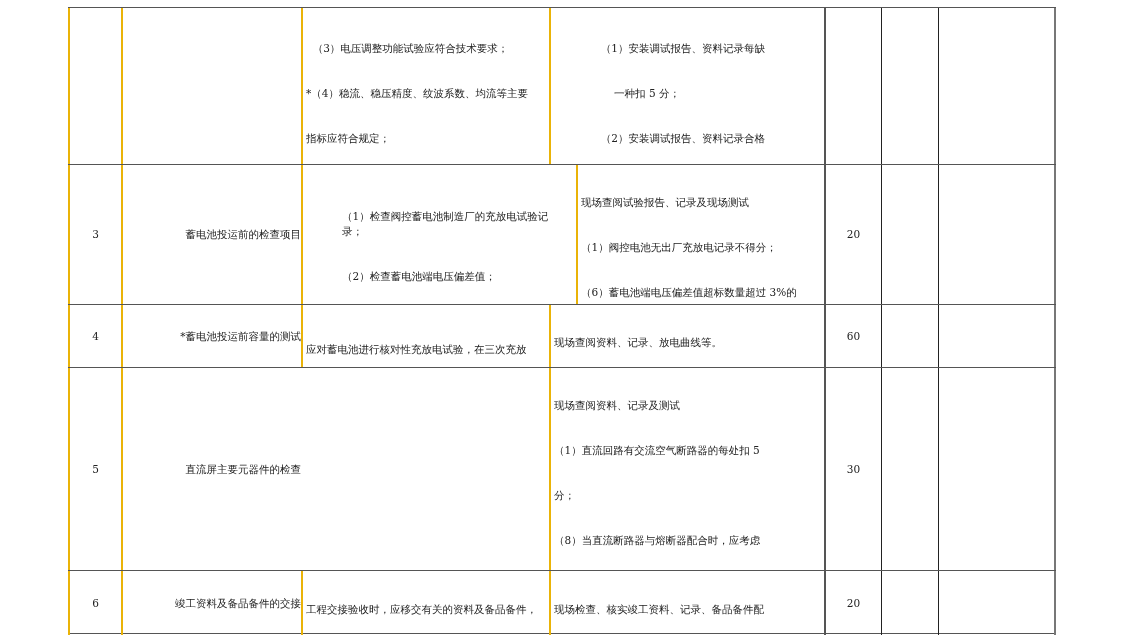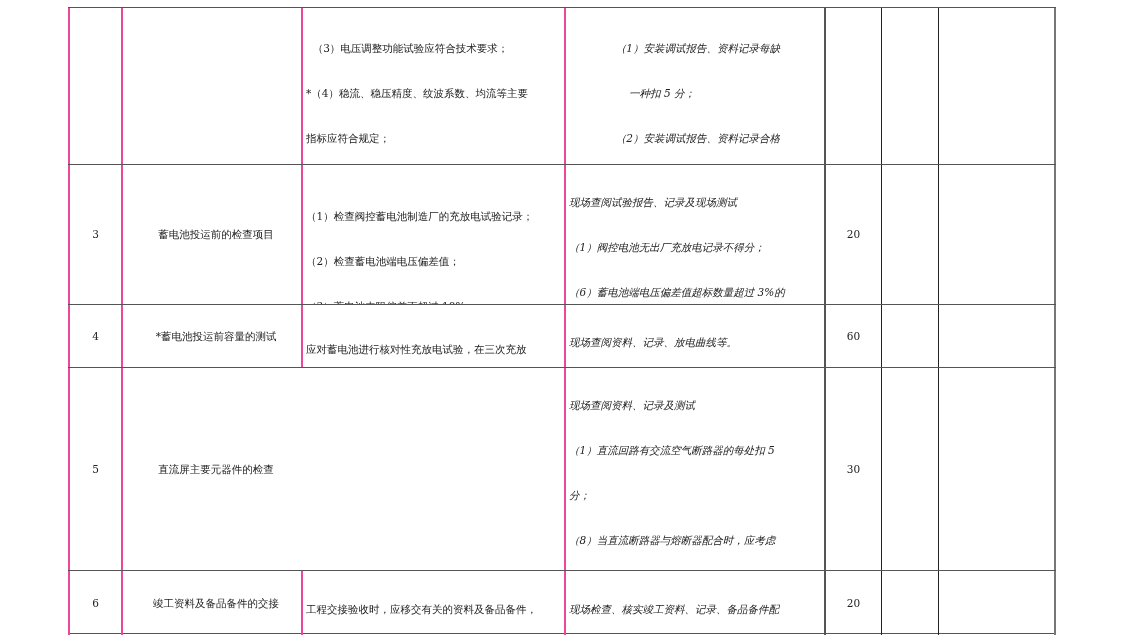--- a/index.html
+++ b/index.html
@@ -2,33 +2,33 @@
 <html><head>
 <meta charset="utf-8">
 <style>
   html, body { margin: 0; padding: 0; background: #ffffff; }
   body { width: 1122px; height: 643px; overflow: hidden; position: relative;
          font-family: "DejaVu Serif", "Liberation Serif", serif; color: #222; }
   .tbl { position: absolute; left: 68px; top: 7px; width: 988px; height: 627px;
          border-top: 1.5px solid #555; border-bottom: 1.5px solid #555; box-sizing: border-box; }
   .row { position: absolute; left: 0; width: 988px; border-bottom: 1.5px solid #555; box-sizing: border-box; }
   .row.last { border-bottom: none; }
-  .cell { position: absolute; top: 0; bottom: 0; box-sizing: border-box; border-left: 2px solid #ec4899;
+  .cell { position: absolute; top: 0; bottom: 0; box-sizing: border-box; border-left: 2px solid #eab308;
           font-size: 10.5px; line-height: 15px; overflow: hidden; }
   .cell.c-last { border-right: 2px solid #777; }
   .center { display: flex; align-items: center; justify-content: center; text-align: center; }
   .txt { padding: 0 3px; white-space: pre-wrap; }
   .c0 { left: 0; width: 53px; }
   .c1 { left: 53px; width: 180px; }
   .c2 { left: 233px; width: 271px; }
-  .c3 { left: 496px; width: 252px; font-style: italic; }
+  .c3 { left: 481px; width: 252px; }
   .c4 { left: 756px; width: 57px; border-left-color: #555 !important; }
   .c5 { left: 813px; width: 57px; border-left-color: #222 !important; border-left-width: 1px !important; }
   .c6 { left: 870px; width: 118px; border-left-color: #222 !important; border-left-width: 1px !important; }
-  .item-name { justify-content: center; padding-left: 8px; text-align: left; }
+  .item-name { justify-content: flex-end; padding-left: 8px; text-align: left; }
   .line { display: block; }
 </style>
 </head>
 <body>
 
 <div class="tbl">
 
   <div class="row" style="top:0; height:157px;">
     <div class="cell c0 center">
         <span></span>
@@ -68,31 +68,31 @@
     <div class="cell c6 c-last"><span></span></div>
   </div>
 
   <div class="row" style="top:157px; height:140px;">
     <div class="cell c0 center">
         <span>3</span>
       </div>
     <div class="cell c1 center item-name">
         <span>蓄电池投运前的检查项目</span>
       </div>
-    <div class="cell c2" style="padding-top:14px;">
+    <div class="cell c2" style="padding-top:14px;padding-left:36px;">
       <div class="txt">
         <span class="line">（1）检查阀控蓄电池制造厂的充放电试验记录；</span>
         <span class="line">（2）检查蓄电池端电压偏差值；</span>
         <span class="line">（3）蓄电池内阻偏差不超过 10%；</span>
         
         
         
       </div>
     </div>
-    <div class="cell c3" style="padding-top:0px;">
+    <div class="cell c3" style="padding-top:0px;margin-left:27px;">
       <div class="txt">
         <span class="line">现场查阅试验报告、记录及现场测试</span>
         <span class="line">（1）阀控电池无出厂充放电记录不得分；</span>
         <span class="line">（6）蓄电池端电压偏差值超标数量超过 3%的</span>
         
         
         
         
         
         

